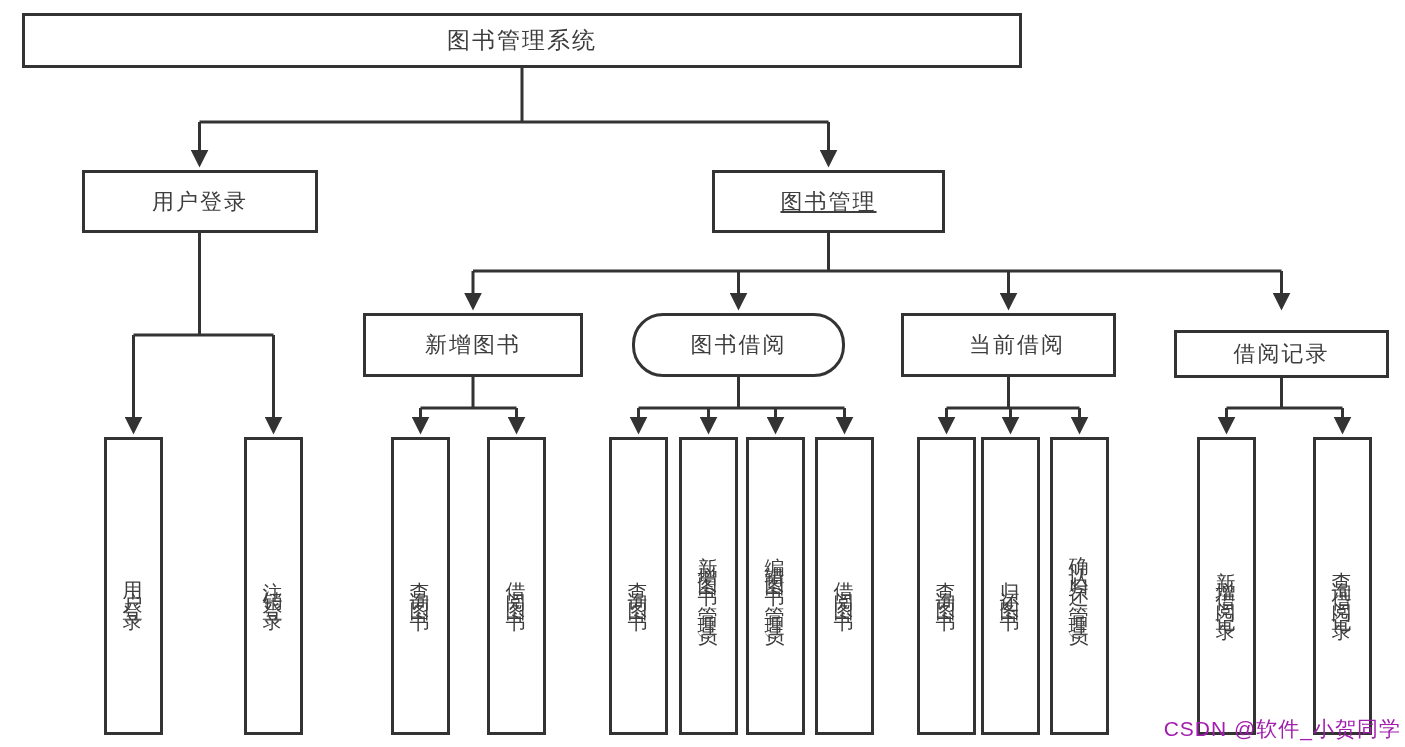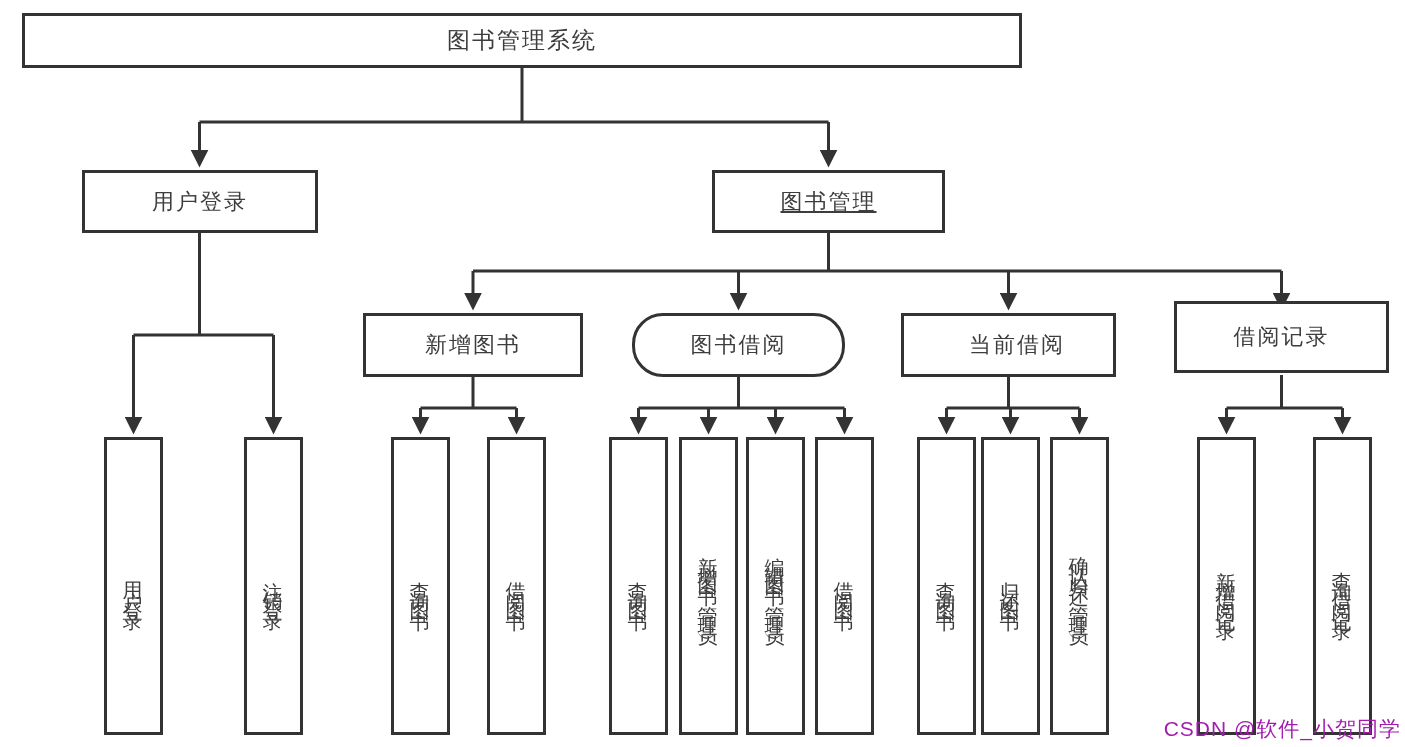--- a/index.html
+++ b/index.html
@@ -108,21 +108,21 @@
   </svg>
 
   <div class="box h root-label" style="left:22px; top:13px; width:1000px; height:55px;">图书管理系统</div>
 
   <div class="box h" style="left:82px; top:170px; width:236px; height:63px;">用户登录</div>
   <div class="box h" style="left:712px; top:170px; width:233px; height:63px;text-decoration:underline;">图书管理</div>
 
   <div class="box h" style="left:363px; top:313px; width:220px; height:64px;">新增图书</div>
   <div class="box h" style="left:632px; top:313px; width:213px; height:64px;border-radius:31px;">图书借阅</div>
   <div class="box h" style="left:901px; top:313px; width:215px; height:64px;padding-left:17px;">当前借阅</div>
-  <div class="box h" style="left:1174px; top:301px; width:215px; height:72px;">借阅记录</div>
+  <div class="box h" style="left:1174px; top:330px; width:215px; height:48px;">借阅记录</div>
 
   <div class="box v" style="left:104px; top:437px; width:59px; height:298px;">用户登录</div>
   <div class="box v" style="left:244px; top:437px; width:59px; height:298px;">注销登录</div>
 
   <div class="box v" style="left:391px; top:437px; width:59px; height:298px;">查询图书</div>
   <div class="box v" style="left:487px; top:437px; width:59px; height:298px;">借阅图书</div>
 
   <div class="box v" style="left:609px; top:437px; width:59px; height:298px;">查询图书</div>
   <div class="box v" style="left:679px; top:437px; width:59px; height:298px;">新增图书（管理员）</div>
   <div class="box v" style="left:746px; top:437px; width:59px; height:298px;">编辑图书（管理员）</div>

